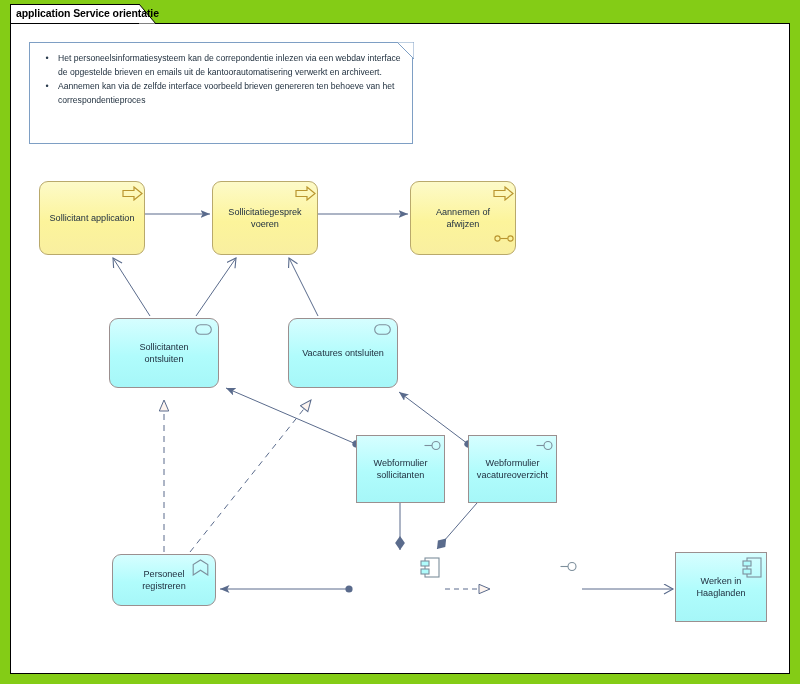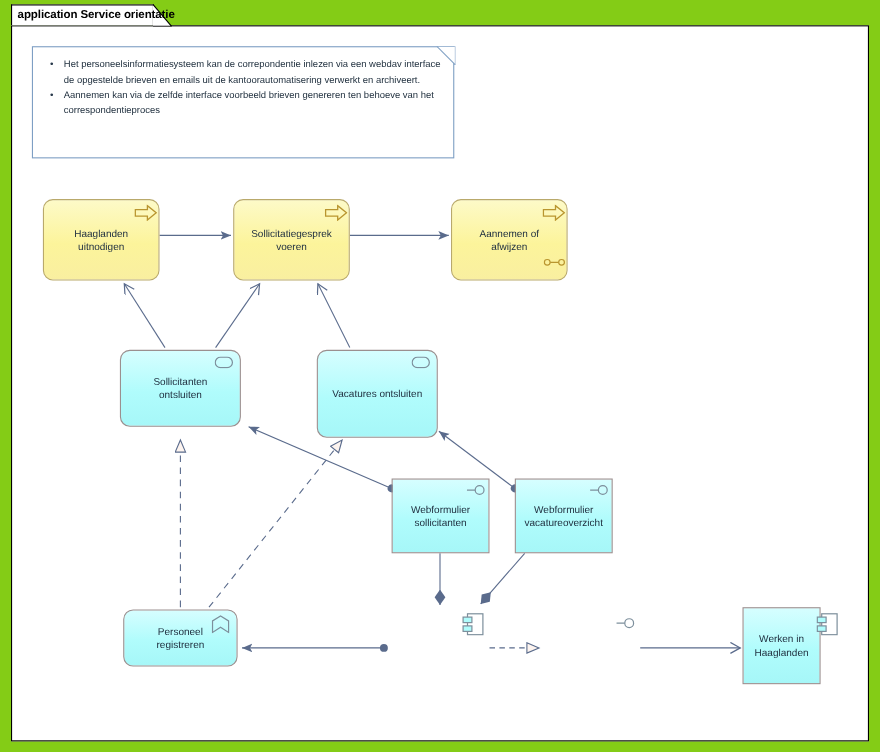--- a/index.html
+++ b/index.html
@@ -127,21 +127,21 @@
     <line x1="477" y1="503" x2="437" y2="549" stroke="#5a6b8c" stroke-width="1" marker-end="url(#m-diamond)"></line>
 
     <line x1="349" y1="589" x2="220" y2="589" stroke="#5a6b8c" stroke-width="1" marker-start="url(#m-dot)" marker-end="url(#m-solid)"></line>
 
     <line x1="445" y1="589" x2="490" y2="589" stroke="#5a6b8c" stroke-width="1" stroke-dasharray="5,4" marker-end="url(#m-hollow)"></line>
 
     <line x1="582" y1="589" x2="673" y2="589" stroke="#5a6b8c" stroke-width="1" marker-end="url(#m-open)"></line>
   </svg>
 
   <div class="node proc" style="left:39px;top:181px;width:106px;height:74px;">
-    <span class="lbl">Haaglanden uitnodigen</span>
+    <span class="lbl">Sollicitant application</span>
   </div>
   <svg class="badge" style="left:122px;top:186px;width:21px;height:15px;" viewBox="0 0 21 15">
     <path d="M1,4.5 L12,4.5 L12,1 L20,7.5 L12,14 L12,10.5 L1,10.5 Z" fill="none" stroke="#b9952f" stroke-width="1.2"></path>
   </svg>
 
   <div class="node proc" style="left:212px;top:181px;width:106px;height:74px;">
     <span class="lbl">Sollicitatiegesprek
 voeren</span>
   </div>
   <svg class="badge" style="left:295px;top:186px;width:21px;height:15px;" viewBox="0 0 21 15">
@@ -160,21 +160,21 @@
     <line x1="6.2" y1="4.5" x2="13.8" y2="4.5" stroke="#b9952f" stroke-width="1.1"></line>
   </svg>
 
   <div class="node svc" style="left:109px;top:318px;width:110px;height:70px;">
     <span class="lbl">Sollicitanten ontsluiten</span>
   </div>
   <svg class="badge" style="left:195px;top:324px;width:17px;height:11px;" viewBox="0 0 17 11">
     <rect x="0.7" y="0.7" width="15.6" height="9.6" rx="4.8" ry="4.8" fill="none" stroke="#7d8f9c" stroke-width="1.1"></rect>
   </svg>
 
-  <div class="node svc" style="left:288px;top:318px;width:110px;height:80px;align-items:center;">
+  <div class="node svc" style="left:288px;top:318px;width:110px;height:70px;align-items:center;">
     <span class="lbl">Vacatures ontsluiten</span>
   </div>
   <svg class="badge" style="left:374px;top:324px;width:17px;height:11px;" viewBox="0 0 17 11">
     <rect x="0.7" y="0.7" width="15.6" height="9.6" rx="4.8" ry="4.8" fill="none" stroke="#7d8f9c" stroke-width="1.1"></rect>
   </svg>
 
   <div class="node iface" style="left:356px;top:435px;width:89px;height:68px;">
     <span class="lbl">Webformulier
 sollicitanten</span>
   </div>
@@ -203,21 +203,21 @@
     <rect x="5" y="1" width="14" height="19" fill="none" stroke="#7d8f9c" stroke-width="1.1"></rect>
     <rect x="1" y="4" width="8" height="5" fill="#b0fcfc" stroke="#7d8f9c" stroke-width="1.1"></rect>
     <rect x="1" y="12" width="8" height="5" fill="#b0fcfc" stroke="#7d8f9c" stroke-width="1.1"></rect>
   </svg>
 
   <svg class="badge" style="left:560px;top:561px;width:18px;height:11px;" viewBox="0 0 18 11">
     <line x1="0.5" y1="5.5" x2="8" y2="5.5" stroke="#7d8f9c" stroke-width="1.1"></line>
     <circle cx="12" cy="5.5" r="4" fill="none" stroke="#7d8f9c" stroke-width="1.1"></circle>
   </svg>
 
-  <div class="node comp" style="left:675px;top:552px;width:71px;height:70px;">
+  <div class="node comp" style="left:675px;top:552px;width:92px;height:70px;">
     <span class="lbl">Werken in
 Haaglanden</span>
   </div>
   <svg class="badge" style="left:742px;top:557px;width:20px;height:21px;" viewBox="0 0 20 21">
     <rect x="5" y="1" width="14" height="19" fill="none" stroke="#7d8f9c" stroke-width="1.1"></rect>
     <rect x="1" y="4" width="8" height="5" fill="#b0fcfc" stroke="#7d8f9c" stroke-width="1.1"></rect>
     <rect x="1" y="12" width="8" height="5" fill="#b0fcfc" stroke="#7d8f9c" stroke-width="1.1"></rect>
   </svg>
 
 </div>

